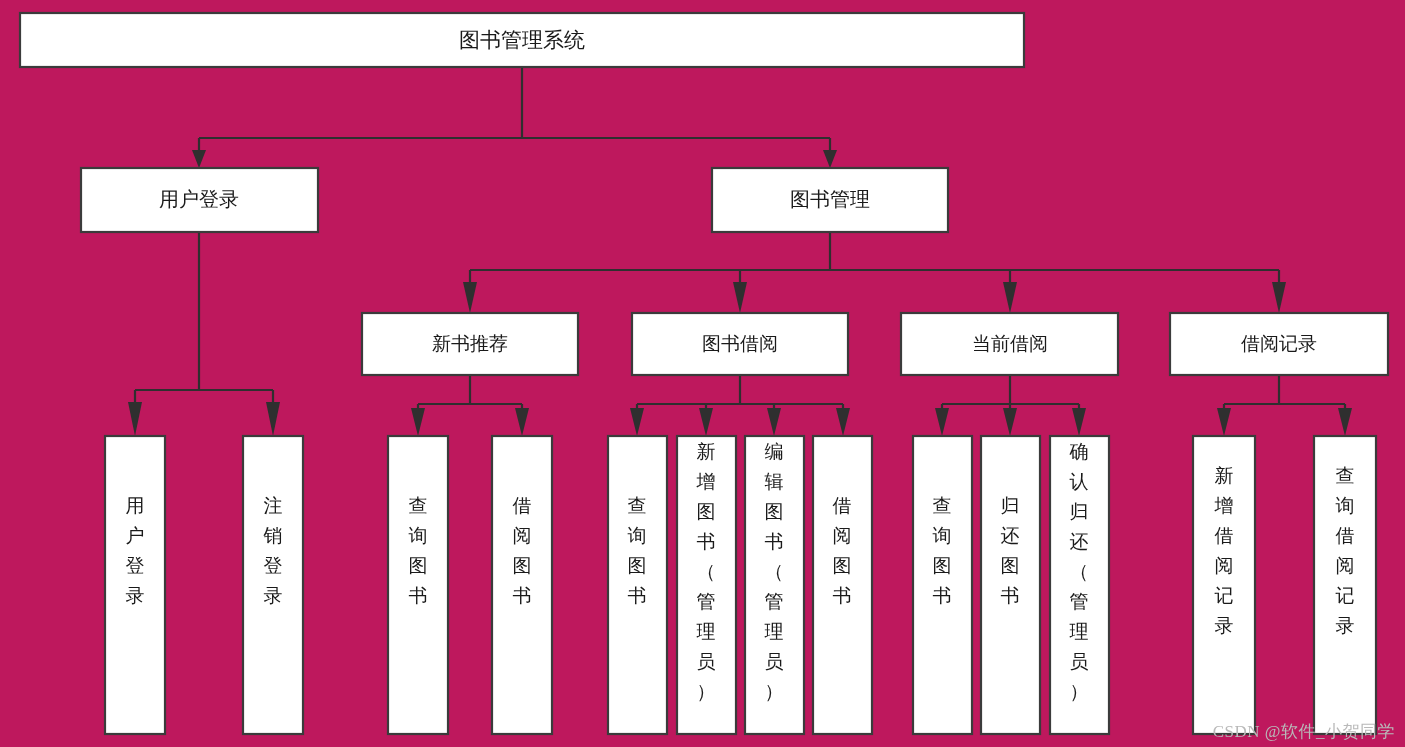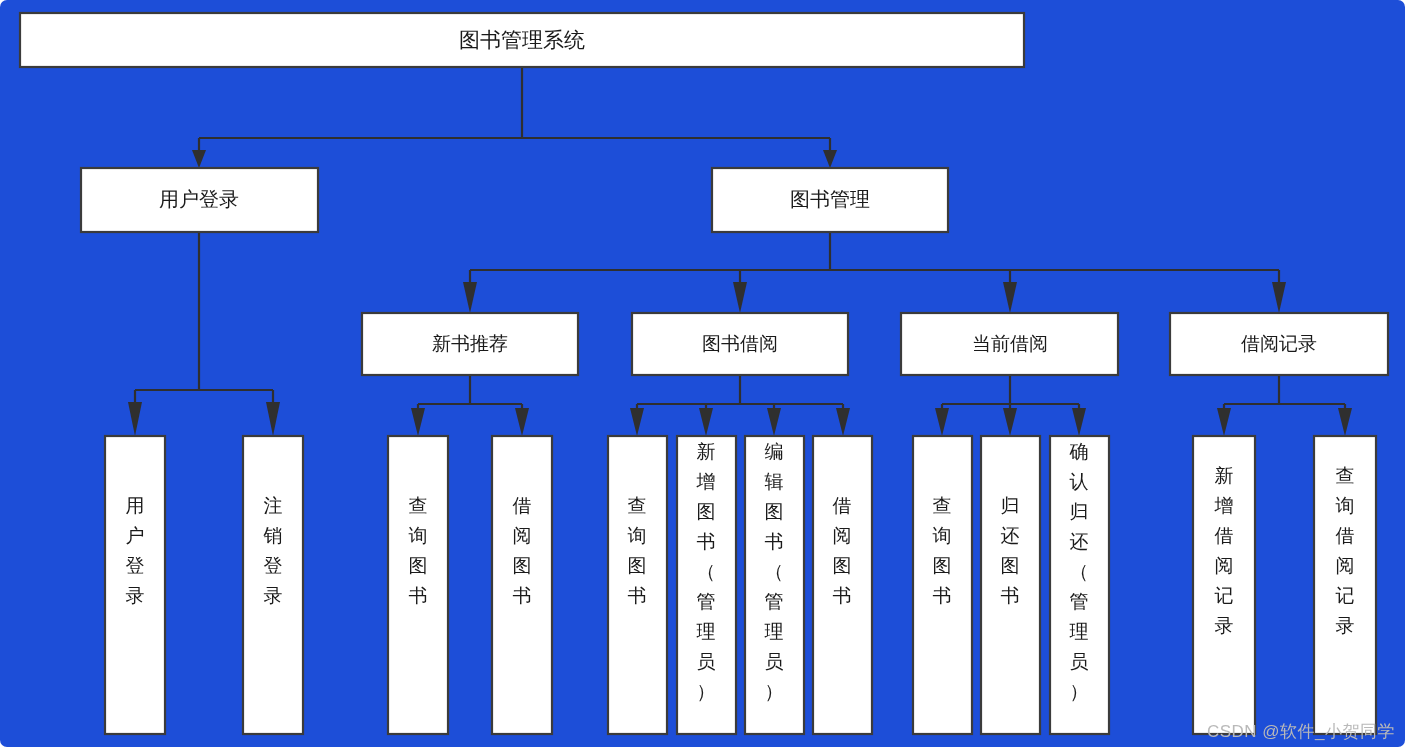--- a/index.html
+++ b/index.html
@@ -10,22 +10,21 @@
   body {
     width: 1405px;
     height: 747px;
     font-family: "Liberation Sans", sans-serif;
     overflow: hidden;
   }
   #diagram-root {
     position: relative;
     width: 1405px;
     height: 747px;
-    background: #1d4ed8;
-    border-radius: 7px;
+    background: #be185d;
   }
   svg.flow {
     position: absolute;
     left: 0;
     top: 0;
     width: 1405px;
     height: 747px;
     display: block;
   }
   .node-box {
@@ -55,21 +54,21 @@
   .vert-label {
     fill: #1a1a1a;
     font-family: "Liberation Sans", sans-serif;
     font-size: 19px;
     text-anchor: middle;
   }
   .watermark {
     position: absolute;
     right: 10px;
     bottom: 4px;
-    font-family: Liberation Sans, sans-serif;
+    font-family: Liberation Serif, serif;
     font-size: 17px;
     color: #b9b9b9;
     white-space: nowrap;
     letter-spacing: 0.5px;
   }
 </style>
 </head>
 <body>
 
 <div id="diagram-root">

